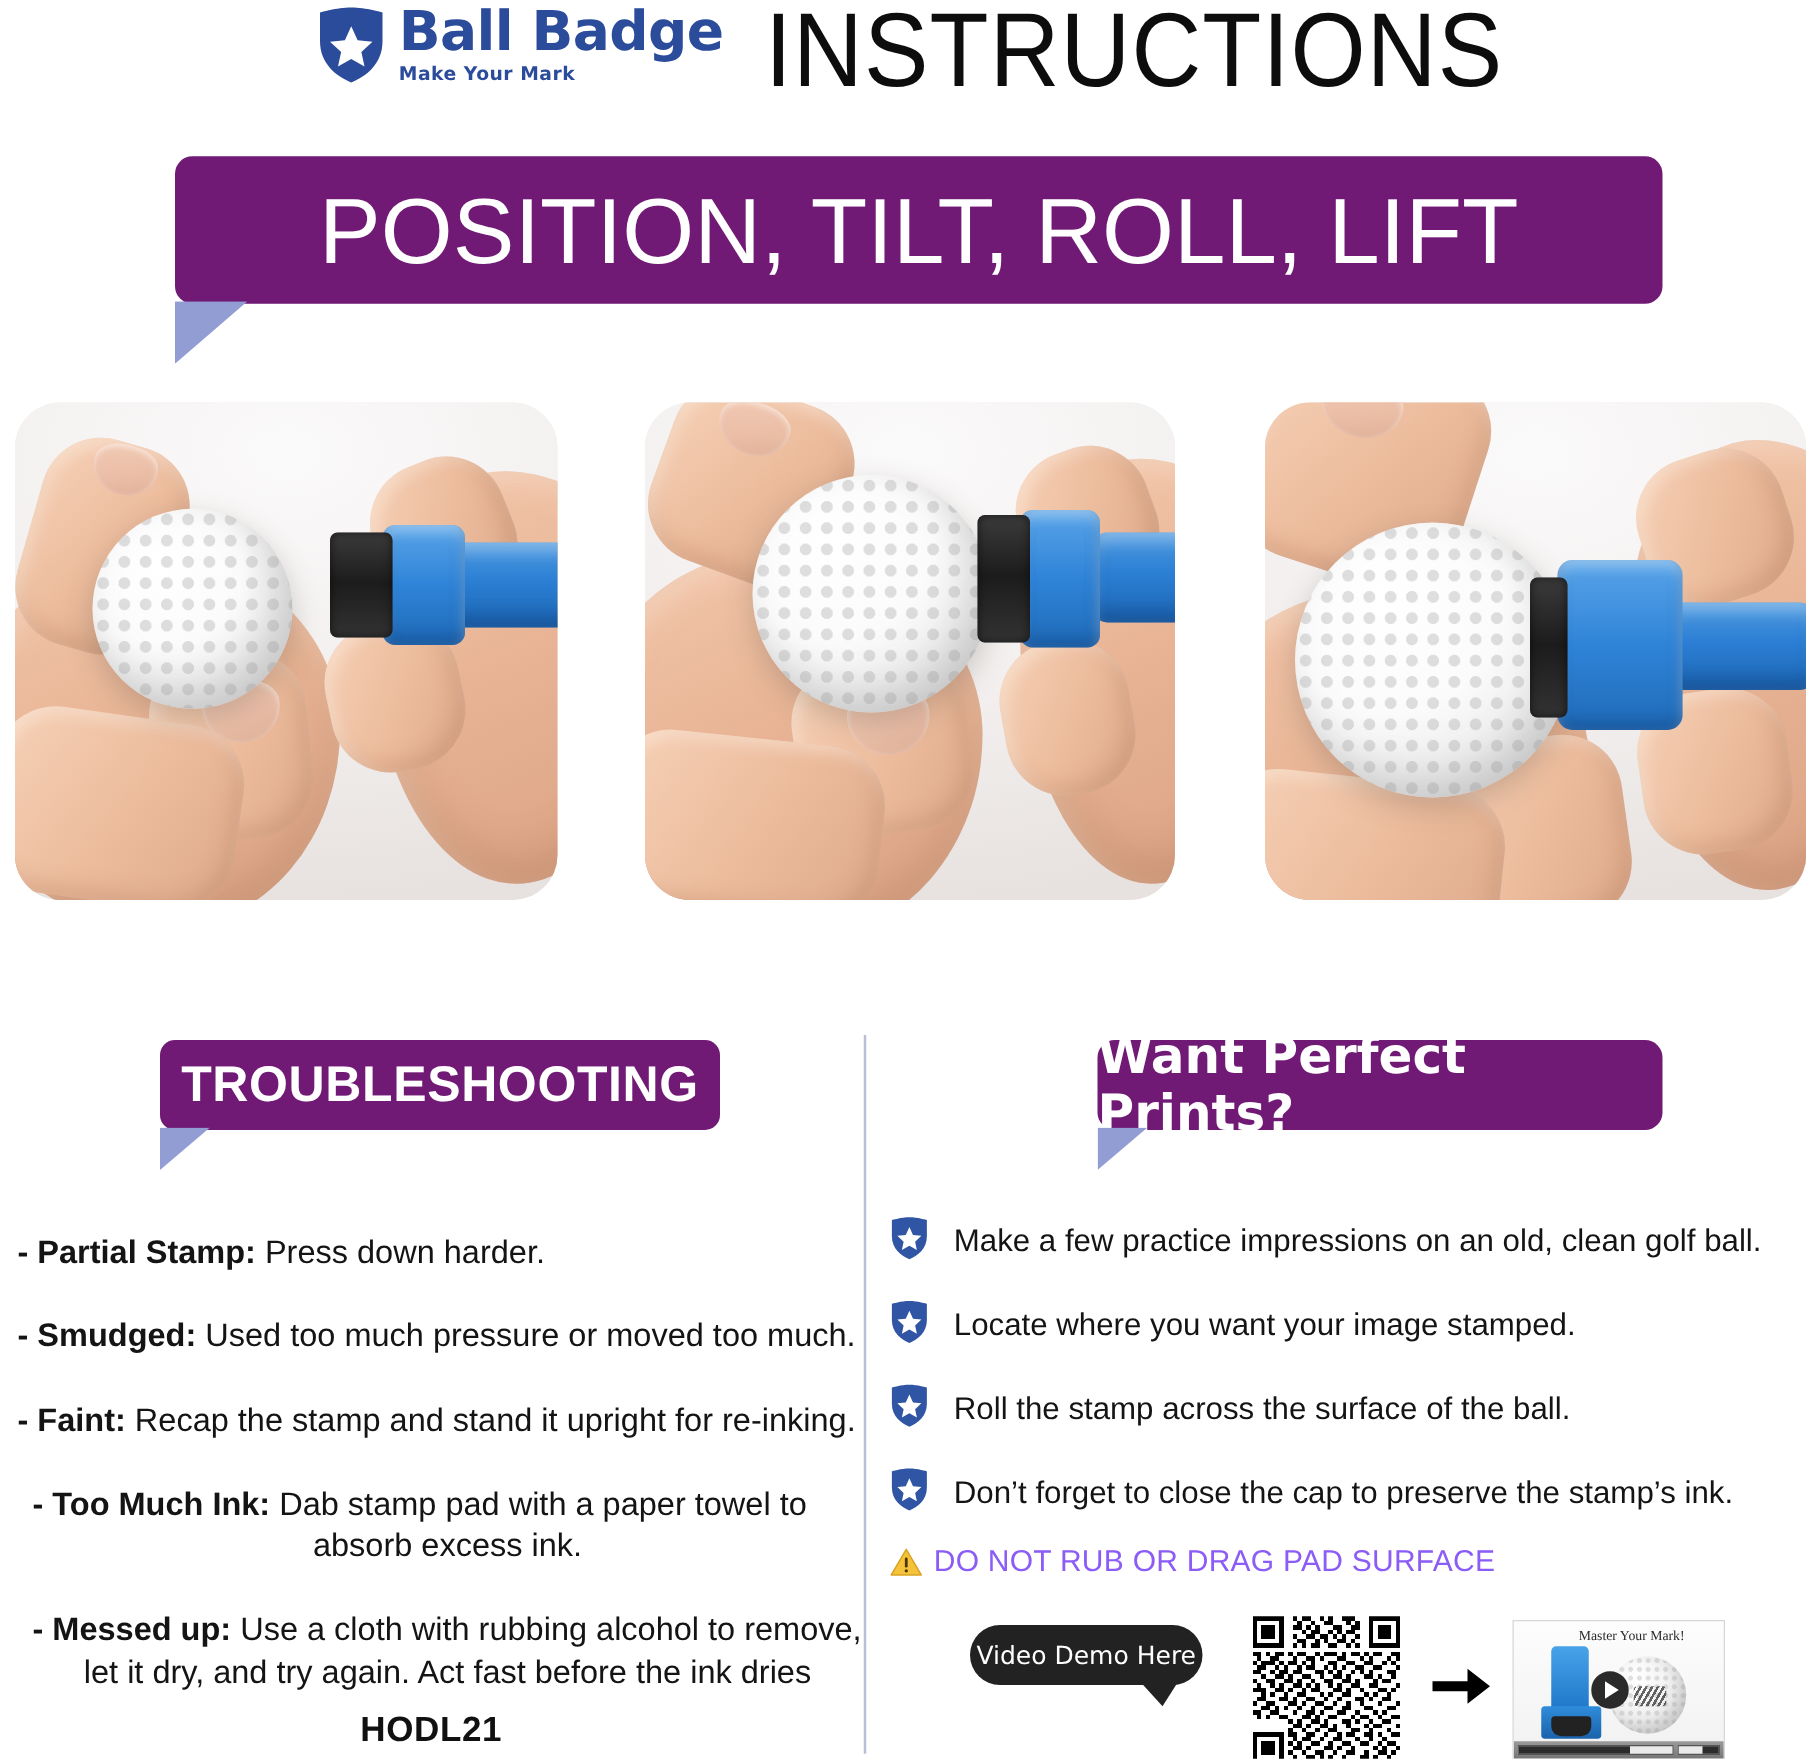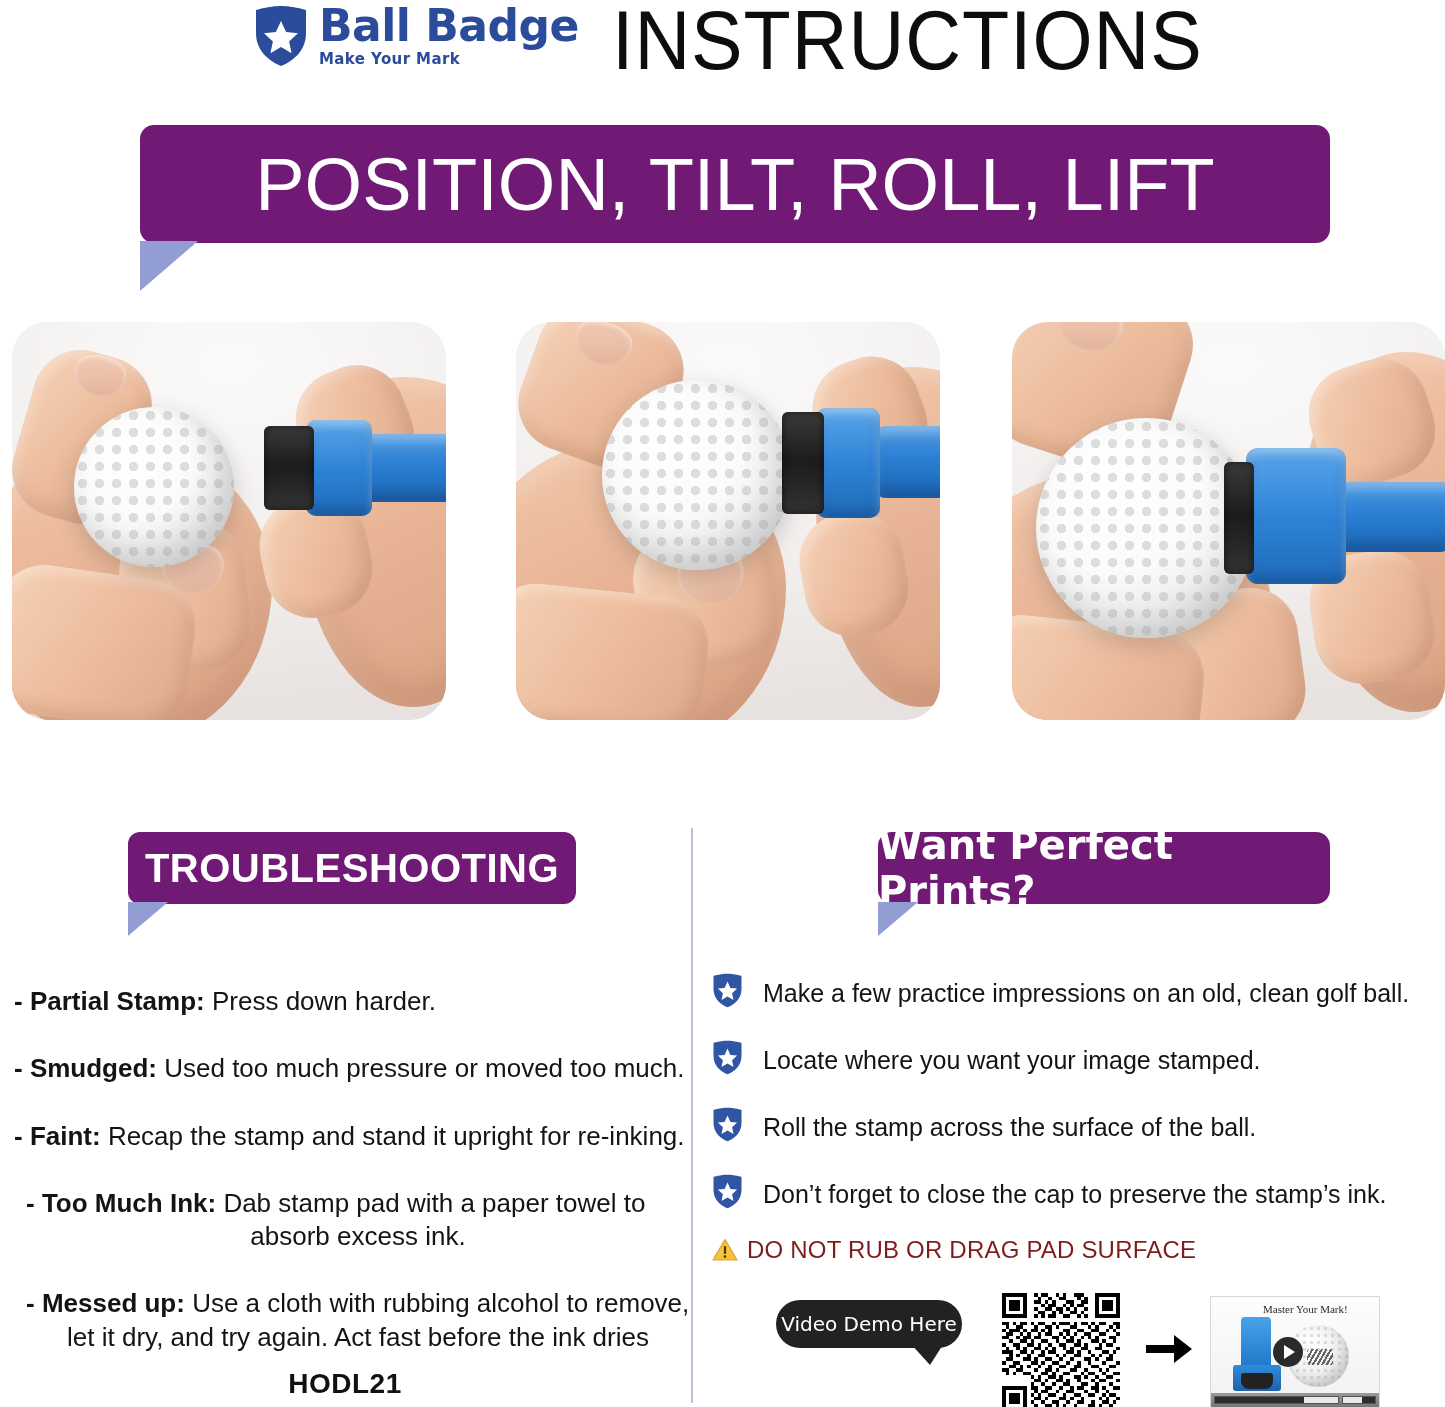--- a/index.html
+++ b/index.html
@@ -104,21 +104,21 @@
   .hodl{position:absolute;left:0;top:1368px;width:690px;text-align:center;
     font-size:28px;font-weight:bold;letter-spacing:0.5px;color:#111;}
 
   
   .tips{position:absolute;left:712px;top:972px;width:733px;}
   .tip{display:flex;align-items:flex-end;gap:20px;margin-bottom:31px;}
   .tip .shield{flex:0 0 auto;width:31px;height:35px;margin-top:1px;}
   .tip .txt{font-size:25px;line-height:1.2;color:#141414;}
   .warn{display:flex;align-items:center;gap:9px;margin-top:-4px;}
   .warn .tri{width:26px;height:24px;flex:0 0 auto;}
-  .warn .wtxt{font-size:24px;color:#7f1d1d;font-weight:400;letter-spacing:0.2px;}
+  .warn .wtxt{font-size:24px;color:#8b5cf6;font-weight:400;letter-spacing:0.2px;}
 
   
   .video-row{position:absolute;left:712px;top:1290px;width:733px;height:112px;}
   .bubble{position:absolute;left:64px;top:10px;width:186px;height:48px;background:#222;
     border-radius:26px;display:flex;align-items:center;justify-content:center;}
   .bubble .blabel{color:#fff;font-size:20px;font-family:"DejaVu Sans", sans-serif;}
   .bubble .btail{position:absolute;right:18px;bottom:-17px;width:34px;height:22px;background:#222;
     border-radius:0 0 12px 0;clip-path:polygon(0 0,34px 0,20px 22px);}
   .qr{position:absolute;left:290px;top:3px;width:118px;height:118px;}
   .vid-arrow{position:absolute;left:432px;top:42px;width:50px;height:34px;}

